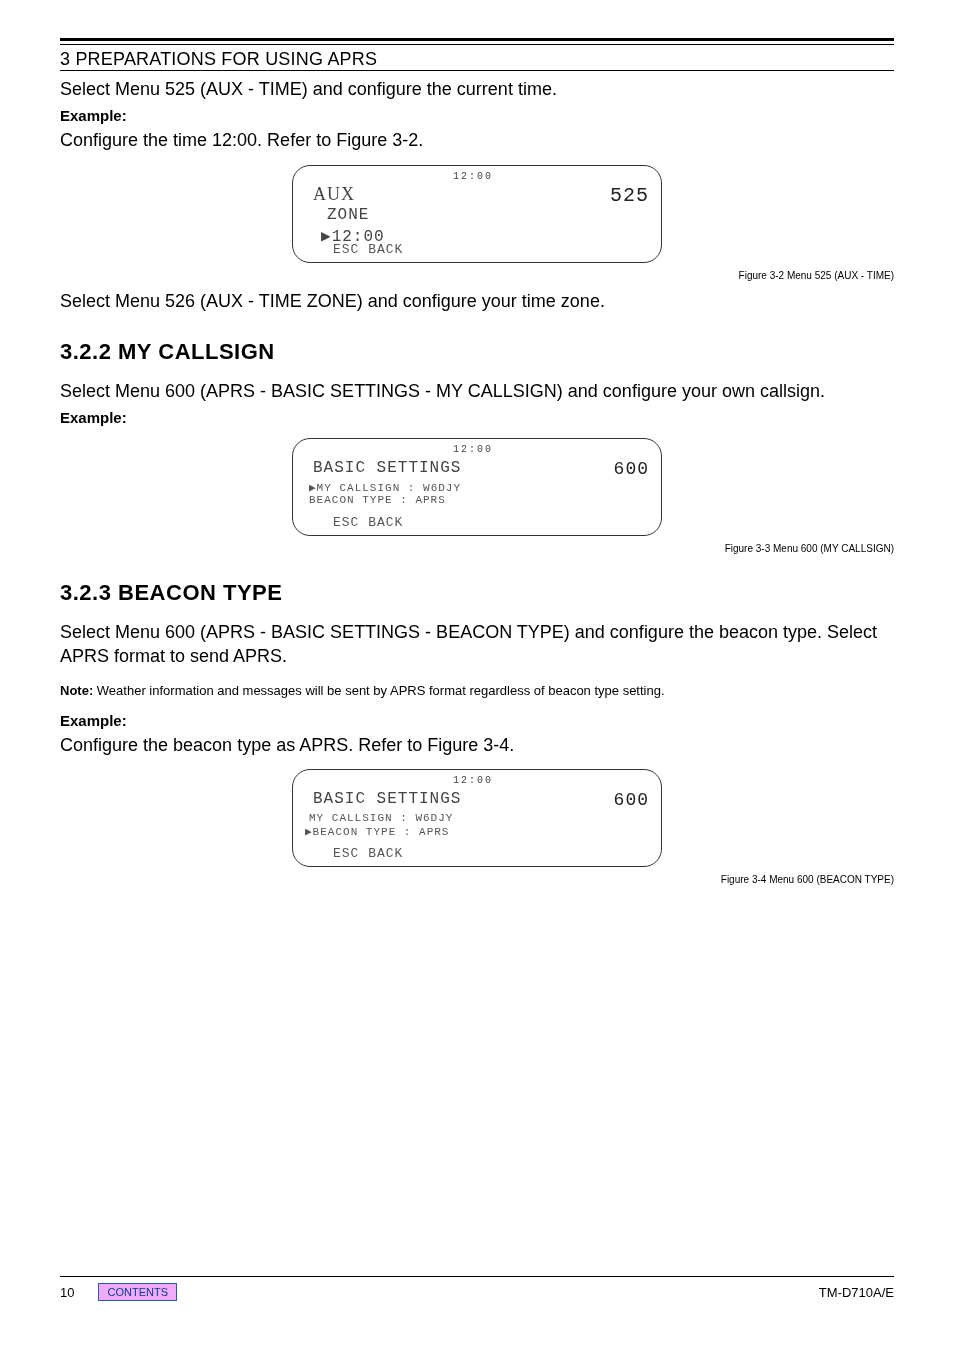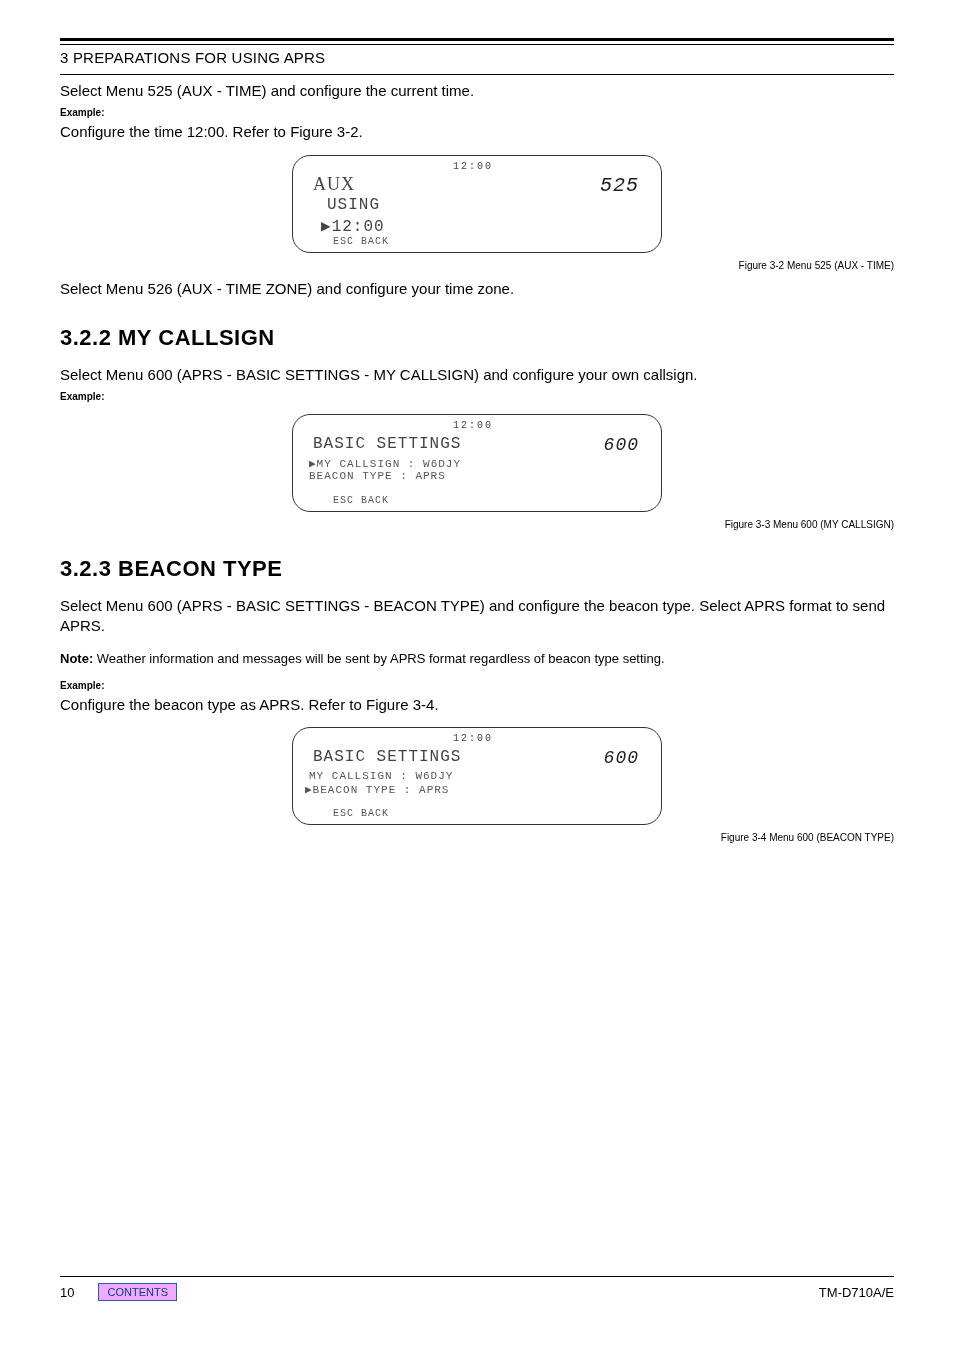--- a/index.html
+++ b/index.html
@@ -14,37 +14,37 @@
   .page {
     padding: 38px 60px 0 60px;
   }
   .top-rule {
     border-top: 3px solid #000;
     border-bottom: 1px solid #000;
     height: 7px;
     margin-bottom: 4px;
   }
   .chapter-title {
-    font-size: 15px;
-    margin-bottom: 8px;
+    font-size: 18px;
+    margin-bottom: 0;
     letter-spacing: 0.2px;
   }
   .thin-rule {
     border-top: 1px solid #000;
     height: 1px;
     margin-bottom: 6px;
   }
   .body-text {
-    font-size: 15px;
+    font-size: 18px;
     line-height: 1.35;
     margin-bottom: 6px;
   }
   .example-label {
     font-weight: bold;
-    font-size: 10px;
+    font-size: 15px;
     margin-top: 4px;
     margin-bottom: 4px;
   }
   .figure-wrap {
     text-align: center;
     margin: 12px 0 4px 0;
   }
   .lcd {
     display: inline-block;
     width: 370px;
@@ -63,26 +63,25 @@
     top: 5px;
     left: 0;
     right: 8px;
     text-align: center;
     font-size: 10px;
     letter-spacing: 2px;
   }
   .lcd .menu-no {
     position: absolute;
     top: 18px;
-    right: 22px;
+    right: 12px;
     font-size: 20px;
     font-family: "Courier New", monospace;
     letter-spacing: 1px;
     color: #222;
-    font-style: italic;
   }
   .lcd .title-big {
     position: absolute;
     top: 18px;
     left: 20px;
     font-size: 18px;
     letter-spacing: 1px;
   }
   .lcd .line-mid {
     position: absolute;
@@ -94,21 +93,21 @@
     position: absolute;
     left: 20px;
     font-size: 11px;
     letter-spacing: 1px;
     color: #555;
   }
   .lcd .esc {
     position: absolute;
     bottom: 5px;
     left: 20px;
-    font-size: 10px;
+    font-size: 13px;
     letter-spacing: 1px;
     color: #555;
     padding-left: 20px;
   }
   .fig-caption {
     font-size: 10px;
     font-weight: normal;
     text-align: right;
     margin-bottom: 8px;
   }
@@ -169,21 +168,21 @@
   <p class="body-text">Select Menu 525 (AUX - TIME) and configure the current time.</p>
 
   <p class="example-label">Example:</p>
   <p class="body-text">Configure the time 12:00.  Refer to Figure 3-2.</p>
 
   <div class="figure-wrap">
     <div class="lcd">
       <div class="clock">12:00</div>
       <div class="title-big" style="top:18px;font-family:Liberation Serif, serif;">AUX</div>
       <div class="menu-no">525</div>
-      <div class="line-mid" style="top:40px;">USING</div>
+      <div class="line-mid" style="top:40px;">ZONE</div>
       <div class="line-mid" style="top:60px; left:28px;">▶12:00</div>
       <div class="esc">ESC BACK</div>
     </div>
     <div class="fig-caption">Figure 3-2   Menu 525 (AUX - TIME)</div>
   </div>
 
   <p class="body-text">Select Menu 526 (AUX - TIME ZONE) and configure your time zone.</p>
 
   <h2 class="section-heading">3.2.2   MY CALLSIGN</h2>
   <p class="body-text">Select Menu 600 (APRS - BASIC SETTINGS - MY CALLSIGN) and configure your own callsign.</p>

